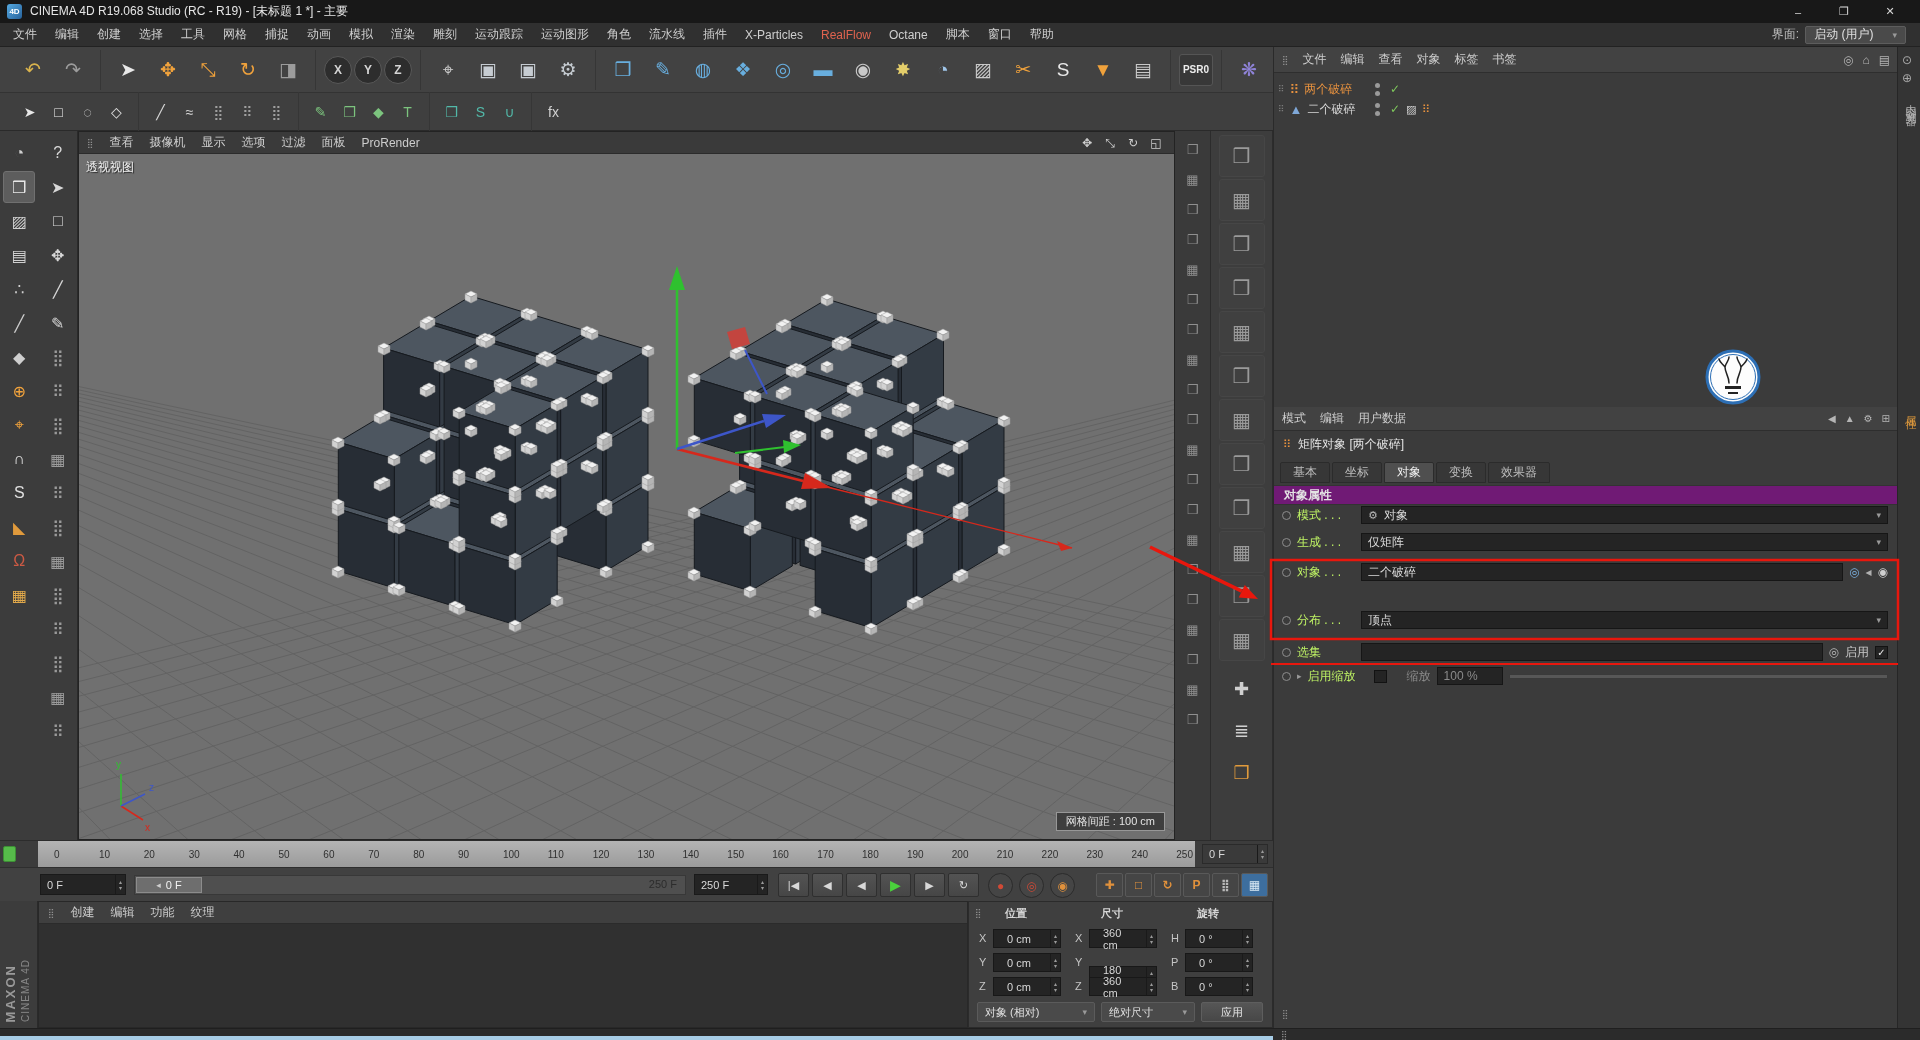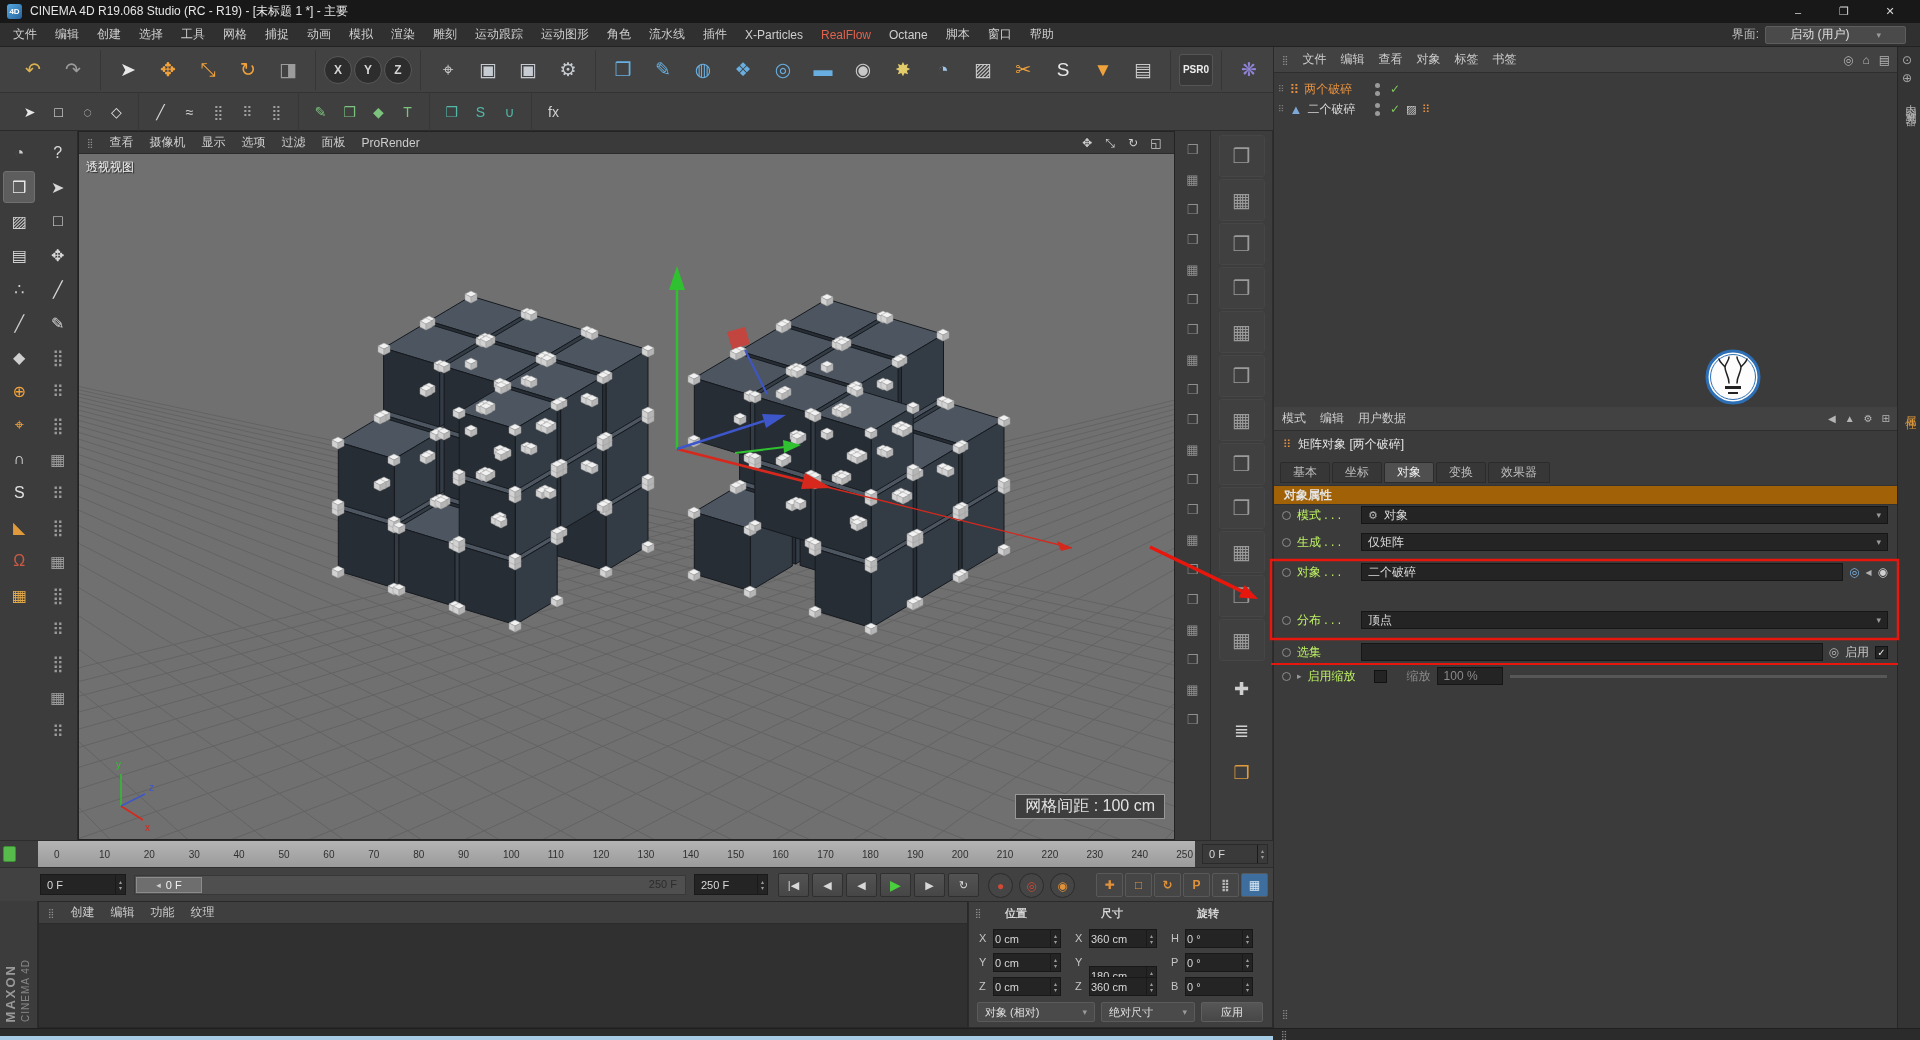--- a/index.html
+++ b/index.html
@@ -10,21 +10,21 @@
 .flex{display:flex;align-items:center}
 
 #titlebar{left:0;top:0;width:1920px;height:23px;background:#181818;display:flex;align-items:center;gap:8px;padding:0 7px;color:#e6e6e6}
 #appicon{width:15px;height:15px;border-radius:3px;background:linear-gradient(135deg,#56aae2,#27629b);display:flex;align-items:center;justify-content:center;font-size:8px;font-weight:bold;color:#fff}
 #win-controls{margin-left:auto;display:flex}
 .wbtn{width:46px;height:23px;display:flex;align-items:center;justify-content:center;color:#d6d6d6;font-size:11px}
 
 #menubar{left:0;top:23px;width:1920px;height:24px;background:#303030;border-bottom:1px solid #222;display:flex;align-items:center;padding:0 4px}
 .mitem{padding:0 9px;color:#cfcfcf;cursor:default;white-space:nowrap}
 #iface{margin-left:auto;display:flex;align-items:center;gap:6px;padding-right:10px;color:#bdbdbd}
-#ifsel{background:#4a4a4a;border:1px solid #5d5d5d;border-radius:2px;height:18px;display:flex;align-items:center;gap:27px;padding:0 24px;color:#e0e0e0}
+#ifsel{background:#4a4a4a;border:1px solid #5d5d5d;border-radius:2px;height:18px;display:flex;align-items:center;gap:19px;padding:0 8px;color:#e0e0e0}
 .dd{font-size:9px;color:#9a9a9a}
 
 #toolbar1{left:0;top:47px;width:1273px;height:46px;background:#424242;border-bottom:1px solid #333;display:flex;align-items:center;padding-left:6px}
 #toolbar2{left:0;top:93px;width:1273px;height:38px;background:#3f3f3f;border-bottom:1px solid #2a2a2a;display:flex;align-items:center;padding-left:8px}
 .tbgroup{display:flex;align-items:center;gap:2px;padding:0 8px;border-right:1px solid #363636;height:40px}
 .tbgroup:last-child{border-right:none}
 .tcell{width:38px;height:38px;display:flex;align-items:center;justify-content:center;font-size:19px;border-radius:3px}
 #tb-axes .tcell{width:28px;height:28px;background:#2d2d2d;border:1px solid #585858;border-radius:50%;font-size:12px;font-weight:bold;color:#d5d5d5}
 .psr{width:34px;height:32px;display:flex;align-items:center;justify-content:center;font-size:10px;font-weight:bold;color:#ececec;line-height:1.1;background:#383838;border:1px solid #555;border-radius:3px}
 .t2cell{width:27px;height:27px;display:flex;align-items:center;justify-content:center;font-size:14px;border-radius:2px}
@@ -34,21 +34,21 @@
 .dcell{width:32px;height:32px;display:flex;align-items:center;justify-content:center;font-size:16px;border-radius:3px}
 .dcell[data-state="active"]{background:#5d5d5d;border:1px solid #707070}
 
 #viewport{left:78px;top:131px;width:1097px;height:709px;background:#707070;border:1px solid #232323}
 #vp-menu{height:22px;background:#3a3a3a;border-bottom:1px solid #2b2b2b;display:flex;align-items:center;gap:16px;padding:0 8px;color:#cdcdcd}
 #vp-nav{margin-left:auto;display:flex;gap:3px}
 .vnav{width:20px;height:18px;display:flex;align-items:center;justify-content:center;color:#cfcfcf;font-size:12px}
 #vp-canvas{position:relative;width:1095px;height:685px;overflow:hidden}
 #scene{position:absolute;inset:0}
 #vp-label{position:absolute;left:7px;top:5px;color:#f2f2f2;font-size:12px;text-shadow:1px 1px 1px #222}
-#grid-info{position:absolute;right:9px;bottom:20px;background:rgba(58,58,58,.92);border:1px solid #979797;color:#e3e3e3;font-size:16px;padding:1px 9px}
+#grid-info{position:absolute;right:9px;bottom:8px;background:rgba(58,58,58,.92);border:1px solid #979797;color:#e3e3e3;font-size:11px;padding:1px 9px}
 .handleglyph{color:#8f8f8f;font-size:9px}
 
 #stripA{left:1175px;top:131px;width:36px;height:709px;background:#3a3a3a;border-right:1px solid #2c2c2c;display:flex;flex-direction:column;align-items:center;padding-top:4px;gap:2px}
 #stripB{left:1211px;top:131px;width:62px;height:709px;background:#3d3d3d;border-right:1px solid #2c2c2c;display:flex;flex-direction:column;align-items:center;padding-top:4px;gap:2px}
 .sAcell{width:28px;height:28px;display:flex;align-items:center;justify-content:center;font-size:13px}
 .sBcell{width:46px;height:42px;display:flex;align-items:center;justify-content:center;font-size:20px;border:1px solid #464646;border-radius:3px;background:#404040}
 .sBspec{width:46px;height:40px;display:flex;align-items:center;justify-content:center;font-size:18px}
 
 #rightpanel{left:1273px;top:47px;width:624px;height:981px;background:#3b3b3b;border-left:1px solid #2a2a2a;position:absolute}
 .pmenu{position:absolute;left:0;width:624px;background:#424242;border-bottom:1px solid #2e2e2e;display:flex;align-items:center;gap:14px;padding:0 8px;color:#cdcdcd}
@@ -61,21 +61,21 @@
 .omname{font-size:12px}
 .vdots{position:absolute;left:97px;top:4px;width:5px;height:5px;border-radius:50%;background:#9a9a9a;box-shadow:0 8px 0 #9a9a9a}
 .omcheck{position:absolute;left:112px;color:#7fc75c;font-size:12px}
 .omtag{position:absolute;font-size:11px}
 .omtag:empty{display:none}
 #am-menu{top:360px;height:24px}
 #am-title{top:384px;height:26px;position:absolute;left:0;width:624px;display:flex;align-items:center;gap:7px;padding:0 9px;color:#e3e3e3}
 #am-tabs{top:410px;height:26px;position:absolute;left:0;width:624px;display:flex;align-items:flex-end;gap:2px;padding:0 6px}
 .atab{height:21px;padding:0 12px;display:flex;align-items:center;background:#373737;border:1px solid #2b2b2b;color:#bdbdbd;border-radius:2px 2px 0 0}
 .atab[data-state="active"]{background:#4f4f4f;color:#f2f2f2}
-#am-section{top:438px;height:20px;position:absolute;left:0;width:624px;background:#a16207;border-top:1px solid #333;border-bottom:1px solid #333;display:flex;align-items:center;padding:0 10px;font-weight:bold;color:#e4e4e4}
+#am-section{top:438px;height:20px;position:absolute;left:0;width:624px;background:#701a75;border-top:1px solid #333;border-bottom:1px solid #333;display:flex;align-items:center;padding:0 10px;font-weight:bold;color:#e4e4e4}
 .prow{position:absolute;left:8px;width:606px;height:24px;display:flex;align-items:center;gap:6px}
 .adot{width:9px;height:9px;border:1px solid #8d8d8d;border-radius:50%;flex:none}
 .albl{width:58px;flex:none;color:#bef264;white-space:nowrap;overflow:hidden}
 .aselect,.afield{flex:1;height:18px;background:#242424;border:1px solid #161616;display:flex;align-items:center;gap:6px;padding:0 6px;color:#dadada}
 .aselect .dd{margin-left:auto}
 .selicon{font-size:11px;color:#b8b8b8}
 .pcheck{width:13px;height:13px;background:#242424;border:1px solid #121212;flex:none;display:flex;align-items:center;justify-content:center;font-size:10px;color:#e8e8e8}
 .fico{font-size:12px}
 .grayed{color:#8a8a8a}
 .slidergroove{flex:1;height:5px;background:#575757;border:1px solid #3a3a3a}
@@ -106,21 +106,21 @@
 #tr-tgl{position:absolute;left:1096px;top:5px;display:flex;gap:2px}
 .tgl{width:27px;height:24px;background:#454545;border:1px solid #595959;border-radius:2px;display:flex;align-items:center;justify-content:center;font-size:12px;font-weight:bold}
 
 #mats{left:38px;top:901px;width:930px;height:127px;background:#303030;border:1px solid #282828}
 #mats-menu{height:22px;background:#3f3f3f;border-bottom:1px solid #2b2b2b;display:flex;align-items:center;gap:16px;padding:0 9px;color:#cdcdcd}
 
 #coords{left:968px;top:901px;width:305px;height:127px;background:#3f3f3f;border:1px solid #2b2b2b;position:absolute}
 #coords .hdr{position:absolute;top:4px;font-size:11px;color:#d6d6d6;font-weight:bold}
 .clbl{position:absolute;font-size:11px;color:#c6c6c6}
 .cbox{position:absolute;width:68px;height:19px;background:#242424;border:1px solid #181818;display:flex;align-items:center}
-.cbox .fval{font-size:11px;padding:0 1px}
+.cbox .fval{font-size:11px;padding:0 13px}
 .cselect{position:absolute;height:20px;background:#4a4a4a;border:1px solid #5b5b5b;border-radius:2px;display:flex;align-items:center;gap:7px;padding:0 7px;font-size:11px;color:#e0e0e0}
 #apply-btn{position:absolute;height:20px;background:linear-gradient(#565656,#474747);border:1px solid #5e5e5e;border-radius:2px;display:flex;align-items:center;justify-content:center;font-size:11px;color:#e6e6e6}
 
 #brand{left:0;top:901px;width:38px;height:127px;background:#3c3c3c;border-right:1px solid #2a2a2a;position:absolute}
 .vtext{position:absolute;writing-mode:vertical-rl;transform:rotate(180deg);color:#9a9a9a}
 #brand-maxon{left:3px;bottom:6px;font-weight:bold;font-size:13px;letter-spacing:2px}
 #brand-c4d{left:20px;bottom:6px;font-size:10px;color:#878787;letter-spacing:1px}
 #status{left:0;top:1028px;width:1920px;height:12px;background:#2b2b2b;border-top:1px solid #1f1f1f;position:absolute}
 #status-progress{position:absolute;left:0;bottom:0;width:1273px;height:4px;background:#a7cde6}
 #status-handle{position:absolute;left:1281px;top:1px;color:#8a8a8a;font-size:9px}

